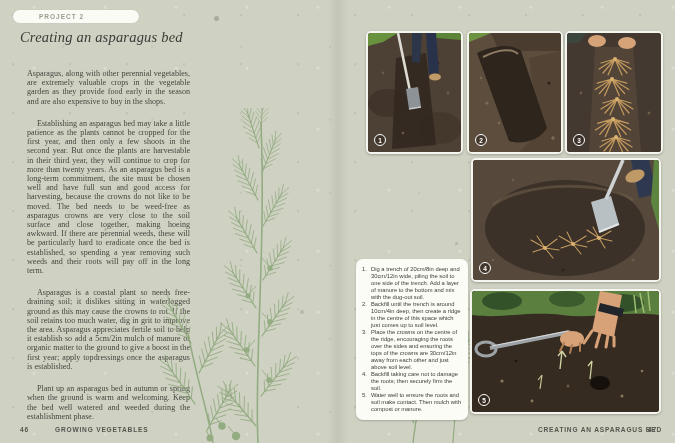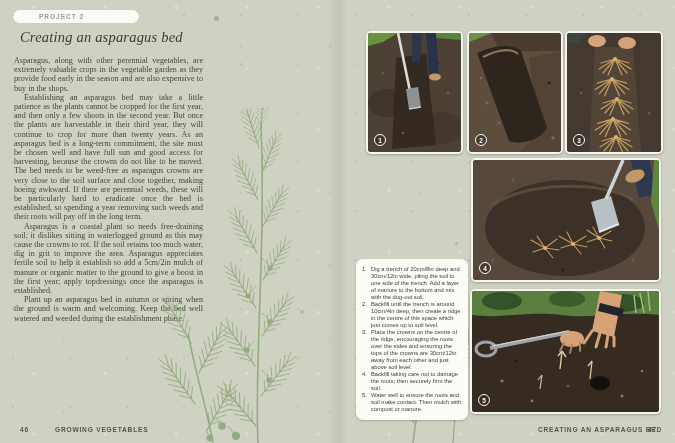--- a/index.html
+++ b/index.html
@@ -23,21 +23,21 @@
   .s4{left:455px;top:242px;width:3px;height:3px;opacity:.4;}
 
   .project-pill{position:absolute;left:13px;top:10px;width:126px;height:13px;
     background:#fbfbf6;border-radius:7px;box-shadow:0 0 1px rgba(0,0,0,.15);
     font-family:"Liberation Sans",sans-serif;font-size:6.5px;font-weight:bold;
     letter-spacing:1px;color:#9b9b90;line-height:13px;padding-left:26px;box-sizing:border-box;}
   .page-title{position:absolute;left:20px;top:29px;font-style:italic;
     font-size:14.5px;color:#3a3b36;letter-spacing:.2px;}
   .body-text{position:absolute;left:14px;top:56px;width:189px;
     font-size:8.1px;line-height:9.2px;color:#45463f;text-align:justify;}
-  .body-text p{margin:0;}
+  .body-text p{margin:13px;}
   .body-text p + p{text-indent:10px;}
 
   .illustration{position:absolute;left:158px;top:108px;width:320px;height:335px;pointer-events:none;}
 
   .footer{position:absolute;top:426px;font-family:"Liberation Sans",sans-serif;
     font-size:6.6px;letter-spacing:.8px;color:#54554d;font-weight:bold;}
   .f-num-l{left:20px;}
   .f-sec-l{left:55px;}
   .f-sec-r{left:538px;}
   .f-num-r{left:648px;}

